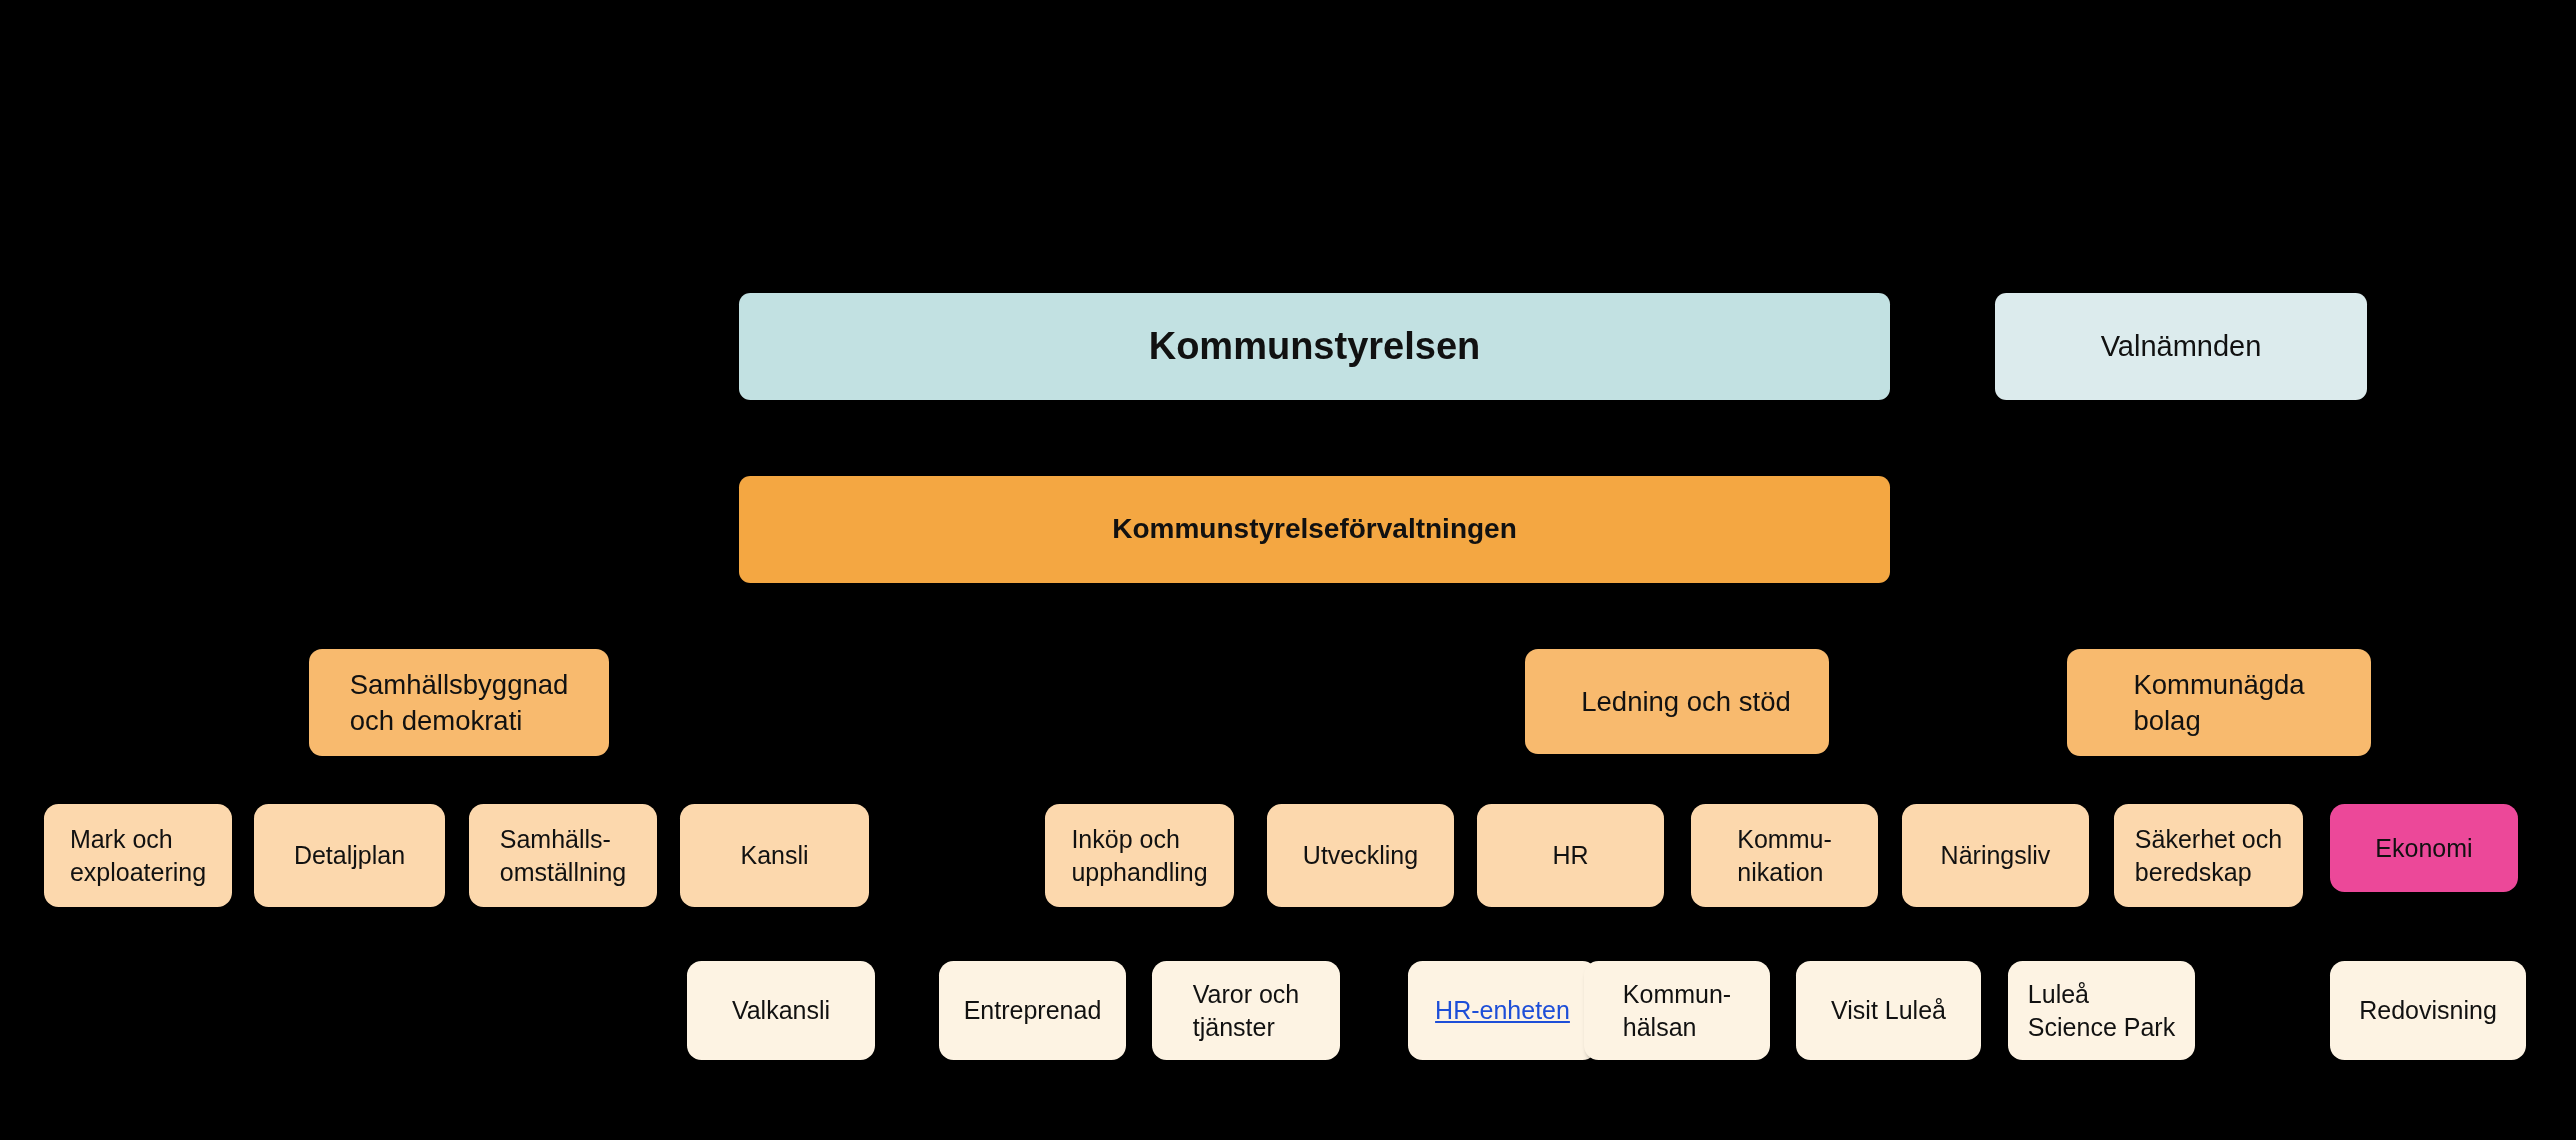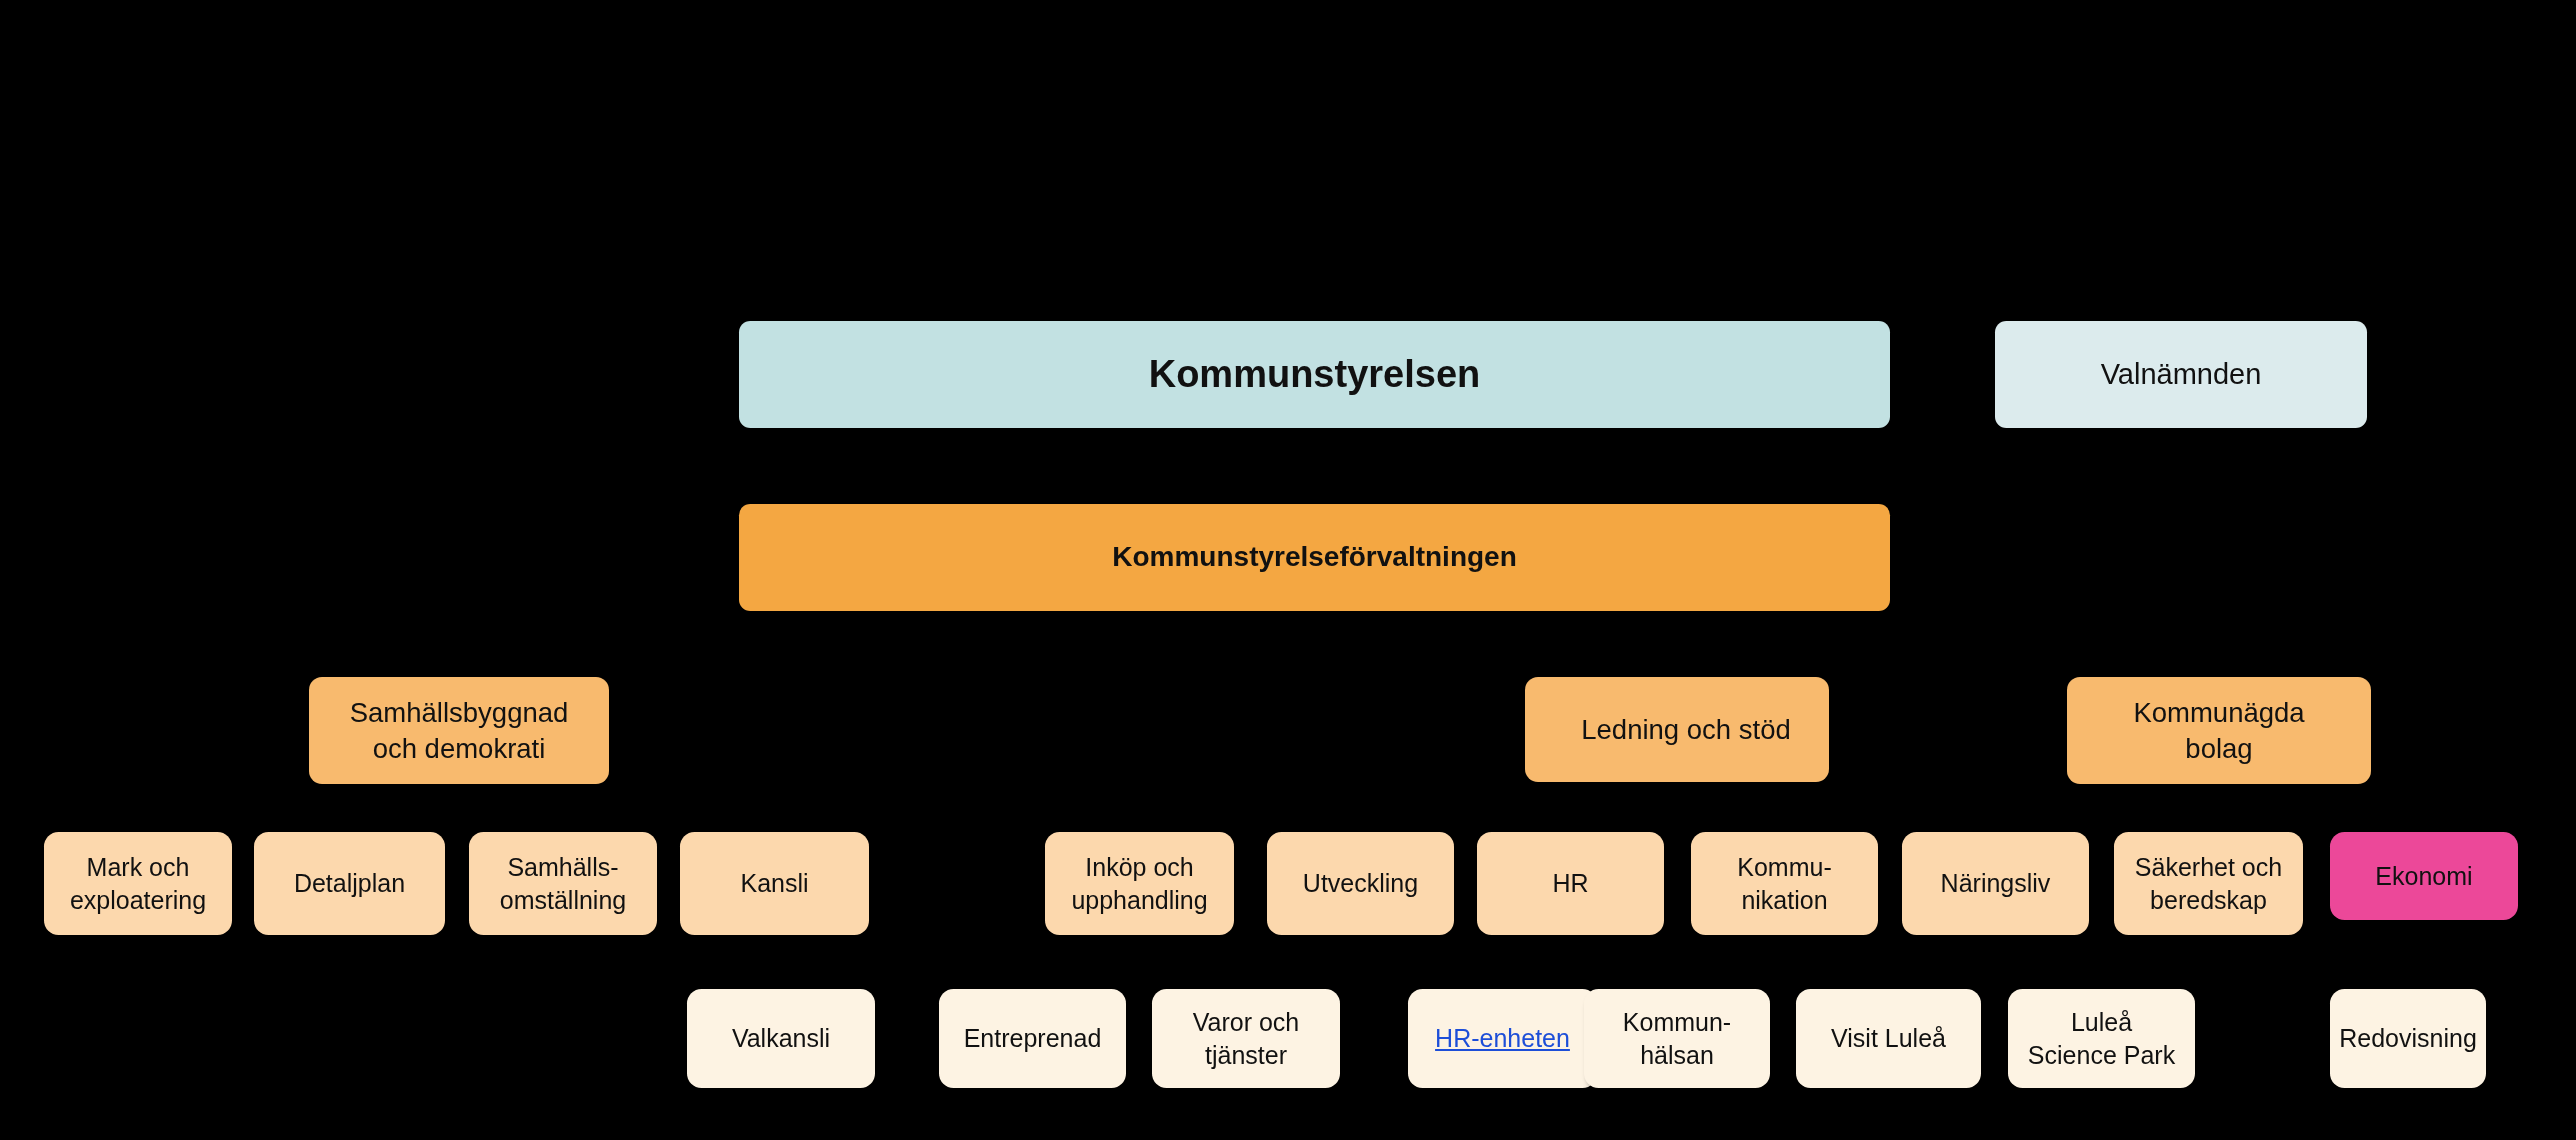--- a/index.html
+++ b/index.html
@@ -16,25 +16,24 @@
   .canvas {
     position: relative;
     width: 2576px;
     height: 1141px;
   }
   .node {
     position: absolute;
     display: flex;
     align-items: center;
     justify-content: center;
-    text-align: center;
+    text-align: left;
     color: #111111;
     box-sizing: border-box;
     box-shadow: 3.2px 4px 4.8px rgba(0,0,0,0.35);
-    margin-top: 28px;
   }
   .node span {
     white-space: pre-line;
     line-height: 1.3;
     display: block;
     padding: 0 8px;
   }
   .node-board {
     border-radius: 11.3px;
     font-size: 38px;
@@ -145,17 +144,17 @@
       <span>Kommun-
 hälsan</span>
     </div>
     <div class="node node-unit" style="left: 1796px; top: 961px; width: 185px; height: 99px; background: rgb(253, 243, 227); color: rgb(17, 17, 17);">
       <span>Visit Luleå</span>
     </div>
     <div class="node node-unit" style="left: 2008px; top: 961px; width: 187px; height: 99px; background: rgb(253, 243, 227); color: rgb(17, 17, 17);">
       <span>Luleå
 Science Park</span>
     </div>
-    <div class="node node-unit" style="left: 2330px; top: 961px; width: 156px; height: 99px; background: rgb(253, 243, 227); color: rgb(17, 17, 17);">
+    <div class="node node-unit" style="left: 2330px; top: 961px; width: 196px; height: 99px; background: rgb(253, 243, 227); color: rgb(17, 17, 17);">
       <span>Redovisning</span>
     </div>
   </div>
 
 
 </body></html>

